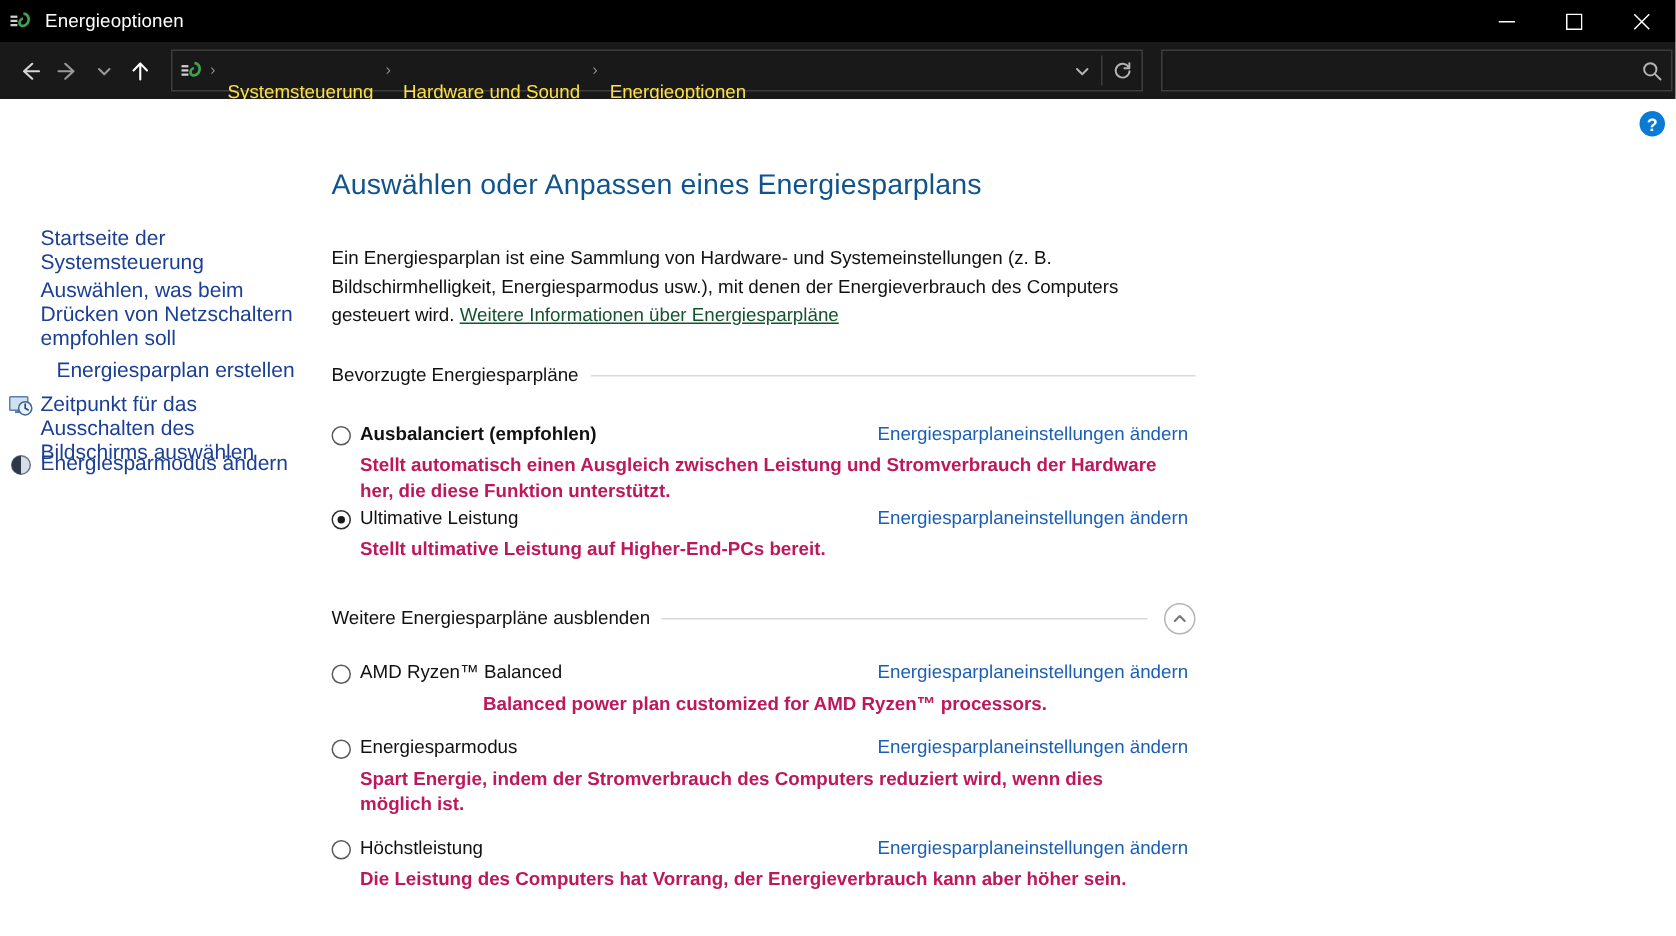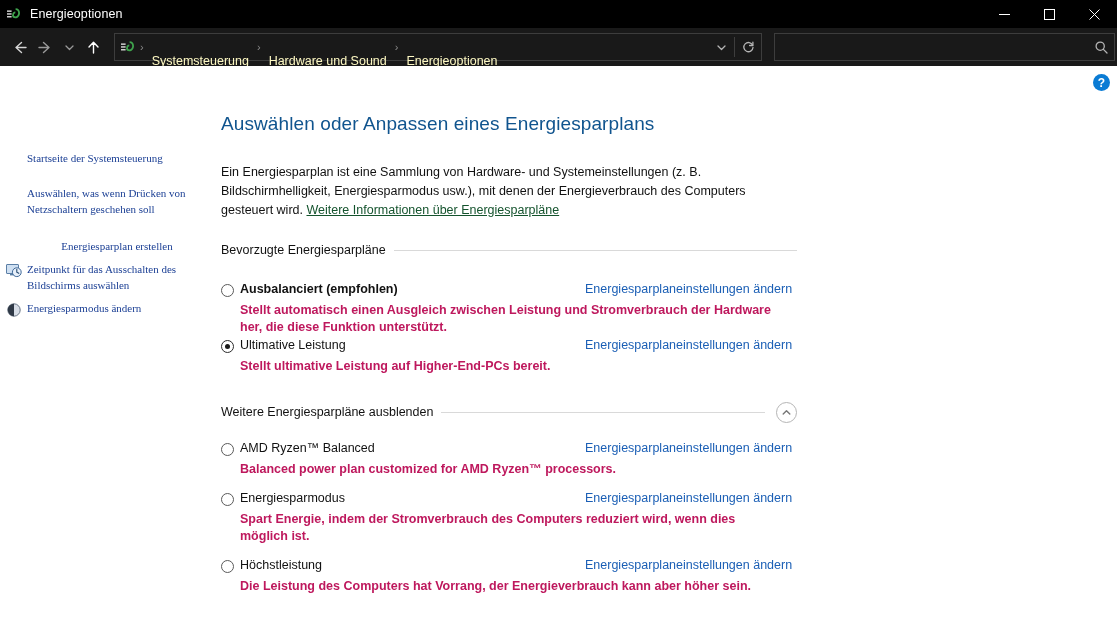--- a/index.html
+++ b/index.html
@@ -87,21 +87,21 @@
   }
   .crumb-icon {
     width: 16px;
     height: 16px;
     margin-left: 5px;
     margin-right: 2px;
     flex: none;
     position: relative;
   }
   .crumb {
-    color: #fef9c3;
+    color: #fde047;
     font-size: 12.5px;
     padding: 3px 6px;
     white-space: nowrap;
     margin-top: 28px;
   }
   .crumb-sep {
     color: #8a8a8a;
     font-size: 11px;
     padding: 0 2px;
     user-select: none;
@@ -182,24 +182,23 @@
   
   .sidebar {
     position: absolute;
     left: 0;
     top: 0;
     width: 216px;
     height: 558px;
   }
   .side-link {
     color: #1b3f94;
-    font-size: 11px;
+    font-size: 14px;
     line-height: 16px;
     display: block;
-    font-family: Liberation Serif, serif;
   }
 
   .side-home { position: absolute; left: 27px; top: 84px; width: 180px; }
   .side-powerbuttons { position: absolute; left: 27px; top: 119px; width: 175px; }
   .side-createplan { position: absolute; left: 27px; top: 172px; width: 180px; text-align: center; }
   .side-icon {
     position: absolute;
     left: 6px;
     width: 16px;
     height: 16px;
@@ -429,21 +428,21 @@
     </span>
   </div>
 </div>
 
 <div class="content">
 
   <div class="help-btn">?</div>
 
   <div class="sidebar">
     <a class="side-link side-home">Startseite der Systemsteuerung</a>
-    <a class="side-link side-powerbuttons">Auswählen, was wenn Drücken von Netzschaltern geschehen soll</a>
+    <a class="side-link side-powerbuttons">Auswählen, was beim Drücken von Netzschaltern empfohlen soll</a>
     <a class="side-link side-createplan">Energiesparplan erstellen</a>
 
     <span class="side-icon" style="top:197px;">
       <svg width="16" height="16" viewBox="0 0 16 16">
         <rect x="0.5" y="1.5" width="12" height="9" rx="0.5" fill="#cfe0f2" stroke="#5b7fa6" stroke-width="1"></rect>
         <rect x="4" y="11" width="5" height="1.4" fill="#5b7fa6"></rect>
         <circle cx="10.8" cy="9.2" r="4.4" fill="#e8f0fa" stroke="#3f6898" stroke-width="1"></circle>
         <path d="M10.8 6.4 L10.8 9.2 L12.8 10.3" stroke="#23486f" stroke-width="1.1" fill="none" stroke-linecap="round"></path>
       </svg>
     </span>
@@ -496,21 +495,21 @@
       <div class="group-head">
         <span class="group-head-text">Weitere Energiesparpläne ausblenden</span>
         <span class="group-rule"></span>
         <span class="collapse-btn">
           <svg width="11" height="11" viewBox="0 0 11 11">
               <path d="M2.2 7 L5.5 3.7 L8.8 7" stroke="#777777" stroke-width="1.4" fill="none" stroke-linecap="round" stroke-linejoin="round"></path>
             </svg>
         </span>
       </div>
 
-      <div class="plan" style="margin-top:21px;">
+      <div class="plan" style="margin-top:21px;text-align:center;">
         <div class="plan-top">
           <span class="radio"></span>
           <span class="plan-name">AMD Ryzen™ Balanced</span>
           <a class="plan-settings-link">Energiesparplaneinstellungen ändern</a>
         </div>
         <div class="plan-desc">Balanced power plan customized for AMD Ryzen™ processors.</div>
       </div>
 
       <div class="plan" style="margin-top:13px;">
         <div class="plan-top">

